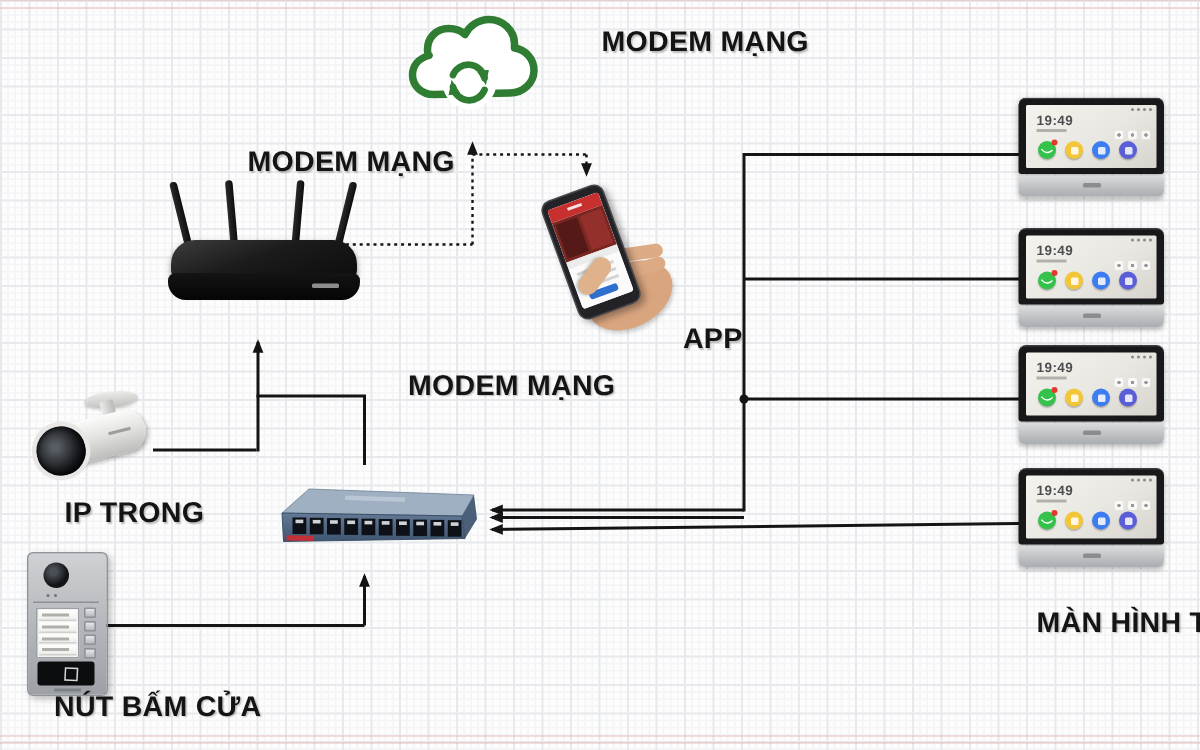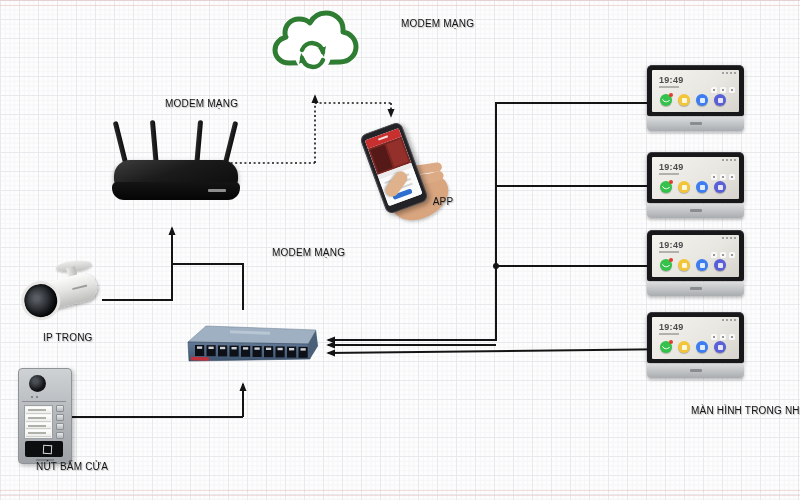--- a/index.html
+++ b/index.html
@@ -12,21 +12,21 @@
       linear-gradient(#f4f5f6 1px, transparent 1px),
       linear-gradient(90deg,#f4f5f6 1px, transparent 1px);
     background-size:19px 19px,19px 19px,4.75px 4.75px,4.75px 4.75px;
     font-family:"Liberation Sans",sans-serif;
   }
   .edge-band{position:absolute;left:0;right:0;height:10px;pointer-events:none;
     background:repeating-linear-gradient(180deg, rgba(224,148,148,.30) 0 1px, transparent 1px 5px);}
   .edge-top{top:0}.edge-bottom{bottom:0}
   .lines{position:absolute;left:0;top:0;z-index:1}
   .dev{position:absolute;z-index:2}
-  .lbl{position:absolute;z-index:3;font-weight:normal;font-size:10px;line-height:1.15;
+  .lbl{position:absolute;z-index:3;font-weight:bold;font-size:19px;line-height:1.15;
     color:#141414;letter-spacing:.2px;white-space:nowrap;
     text-shadow:1px 1px 1px rgba(120,120,120,.45);padding-left:39px;}
 
   
   .router{left:112px;top:120px;width:128px;height:84px}
   .ant{position:absolute;top:0;width:5px;height:47px;background:linear-gradient(90deg,#2a2a2a,#0d0d0d);
     border-radius:3px 3px 1px 1px;transform-origin:bottom center}
   .a1{left:12px;transform:rotate(-14deg)}.a2{left:42px;transform:rotate(-5deg)}
   .a3{left:82px;transform:rotate(5deg)}.a4{left:110px;transform:rotate(14deg)}
   .router-top{position:absolute;left:2px;top:40px;width:124px;height:28px;
@@ -84,21 +84,21 @@
     display:flex;flex-direction:column;gap:1px;padding:1px;box-sizing:border-box}
   .door-row{flex:1;background:linear-gradient(#ffffff,#ededeb);border-bottom:1px solid #cfcfcb;position:relative}
   .door-row::after{content:"";position:absolute;left:2px;top:2px;width:70%;height:2px;background:#b0b0aa}
   .door-btns{position:absolute;left:37px;top:36px;width:8px;height:34px;display:flex;flex-direction:column;gap:2px}
   .door-btn{flex:1;background:linear-gradient(#e6e8ea,#b7babd);border:1px solid #8d9194;border-radius:1px}
   .door-reader{position:absolute;left:6px;top:72px;width:38px;height:16px;background:#0c0d0f;border-radius:2px}
   .door-reader::after{content:"";position:absolute;left:18px;top:4px;width:7px;height:7px;border:1px solid #d8d8d8;transform:rotate(3deg)}
   .door-foot{position:absolute;left:17px;bottom:2px;width:18px;height:2px;background:#7d8185}
 
   
-  .mon{position:absolute;left:647px;width:97px;z-index:2}
+  .mon{position:absolute;left:679px;width:97px;z-index:2}
   .mon-bezel{height:50px;background:#18181b;border-radius:5px 5px 2px 2px;position:relative;
     box-shadow:0 2px 5px rgba(0,0,0,.3);border-top:1px solid #3c3c40}
   .mon-screen{position:absolute;left:5px;top:4px;right:5px;bottom:4px;border-radius:1px;overflow:hidden;
     background:linear-gradient(145deg,#f4f3ee 0%,#e9e7e1 55%,#d6d4cd 100%)}
   .m-time{position:absolute;left:7px;top:5px;font-weight:bold;font-size:9px;color:#4d4d4f;letter-spacing:.3px}
   .m-date{position:absolute;left:7px;top:16px;width:20px;height:2px;background:#b3b1ac}
   .m-status{position:absolute;right:3px;top:2px;display:flex;gap:2px}
   .m-status span{width:2px;height:2px;background:#8a8a8a;border-radius:50%}
   .m-side{position:absolute;right:4px;top:17px;display:flex;gap:3px}
   .m-side span{width:6px;height:6px;border-radius:1.5px;background:rgba(255,255,255,.75);
@@ -108,21 +108,21 @@
   .ic-g{background:#34c24b}.ic-y{background:#f3c63a}.ic-b{background:#3d7df2}.ic-p{background:#5a5fd8}
   .ic-g::after{content:"";position:absolute;left:3px;top:2.5px;width:5px;height:5px;
     border-left:1.5px solid #fff;border-bottom:1.5px solid #fff;border-radius:0 0 0 5px;transform:rotate(-40deg)}
   .ic-g::before{content:"";position:absolute;right:-1px;top:-1px;width:4px;height:4px;background:#e23b2e;border-radius:50%}
   .ic-y::after,.ic-b::after,.ic-p::after{content:"";position:absolute;left:3.5px;top:3.5px;width:5px;height:5px;
     background:rgba(255,255,255,.85);border-radius:1px}
   .mon-base{margin-top:1px;height:14px;background:linear-gradient(180deg,#dadcdd,#a9acb0);
     border-radius:2px 2px 4px 4px;position:relative;box-shadow:0 2px 3px rgba(0,0,0,.25)}
   .mon-logo{position:absolute;left:50%;top:5px;transform:translateX(-50%);width:12px;height:3px;background:#8a8d90;border-radius:1px}
 
-  .app-label{left:352px;top:196px;width:104px;text-align:center}
+  .app-label{left:352px;top:216px;width:104px;text-align:right}
 </style>
 </head>
 <body>
 
 <div class="canvas">
   <div class="edge-band edge-top"></div>
   <div class="edge-band edge-bottom"></div>
 
   <svg class="lines" width="800" height="500">
     <defs>

